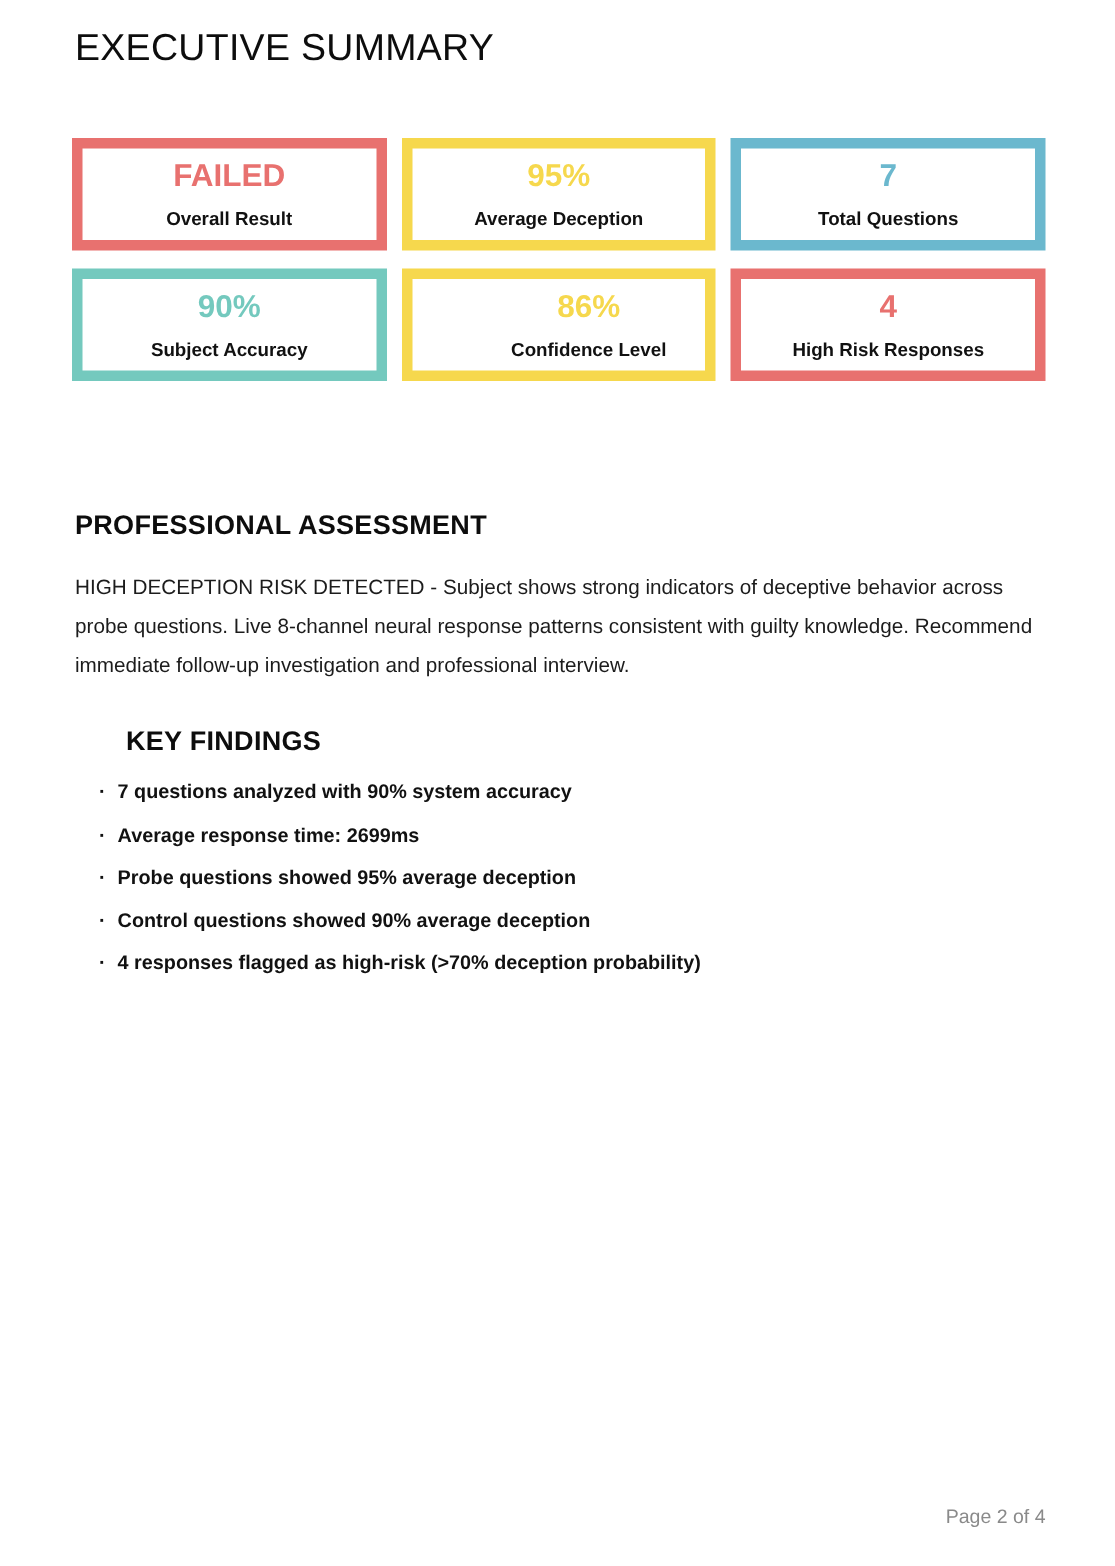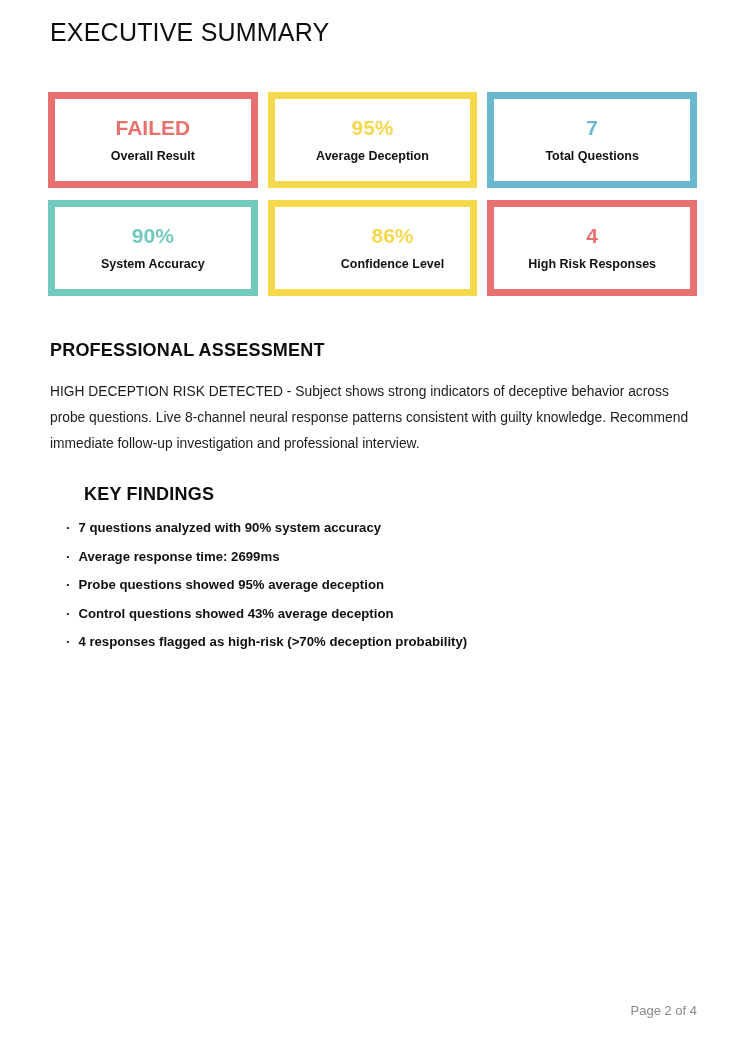--- a/index.html
+++ b/index.html
@@ -26,21 +26,21 @@
     position: absolute;
     left: 48px;
     top: 92px;
     width: 649px;
     display: grid;
     grid-template-columns: repeat(3, 1fr);
     column-gap: 10px;
     row-gap: 12px;
   }
   .metric-card {
-    height: 96px;
+    height: 75px;
     background: #ffffff;
     border: 7px solid #cccccc;
     display: flex;
     flex-direction: column;
     align-items: center;
     justify-content: center;
     text-align: center;
   }
   .metric-value {
     font-size: 21px;
@@ -114,21 +114,21 @@
     <div class="metric-card" style="border-color: rgb(246, 216, 77);">
       <div class="metric-value" style="color: rgb(246, 216, 77);">95%</div>
       <div class="metric-label">Average Deception</div>
     </div>
     <div class="metric-card" style="border-color: rgb(107, 184, 206);">
       <div class="metric-value" style="color: rgb(107, 184, 206);">7</div>
       <div class="metric-label">Total Questions</div>
     </div>
     <div class="metric-card" style="border-color: rgb(116, 201, 190); justify-content: center;">
       <div class="metric-value" style="color: rgb(116, 201, 190);">90%</div>
-      <div class="metric-label">System Accuracy</div>
+      <div class="metric-label">Subject Accuracy</div>
     </div>
     <div class="metric-card" style="border-color: rgb(246, 216, 77); padding-left: 40px;">
       <div class="metric-value" style="color: rgb(246, 216, 77);">86%</div>
       <div class="metric-label">Confidence Level</div>
     </div>
     <div class="metric-card" style="border-color: rgb(232, 113, 111);">
       <div class="metric-value" style="color: rgb(232, 113, 111);">4</div>
       <div class="metric-label">High Risk Responses</div>
     </div>
   </div>
@@ -145,21 +145,21 @@
     <li>
       <span class="bullet-dot">·</span>
       <span>Average response time: 2699ms</span>
     </li>
     <li>
       <span class="bullet-dot">·</span>
       <span>Probe questions showed 95% average deception</span>
     </li>
     <li>
       <span class="bullet-dot">·</span>
-      <span>Control questions showed 43% average deception</span>
+      <span>Control questions showed 90% average deception</span>
     </li>
     <li>
       <span class="bullet-dot">·</span>
       <span>4 responses flagged as high-risk (&gt;70% deception probability)</span>
     </li>
   </ul>
 
   <div class="page-footer">Page 2 of 4</div>
 
 </div>

